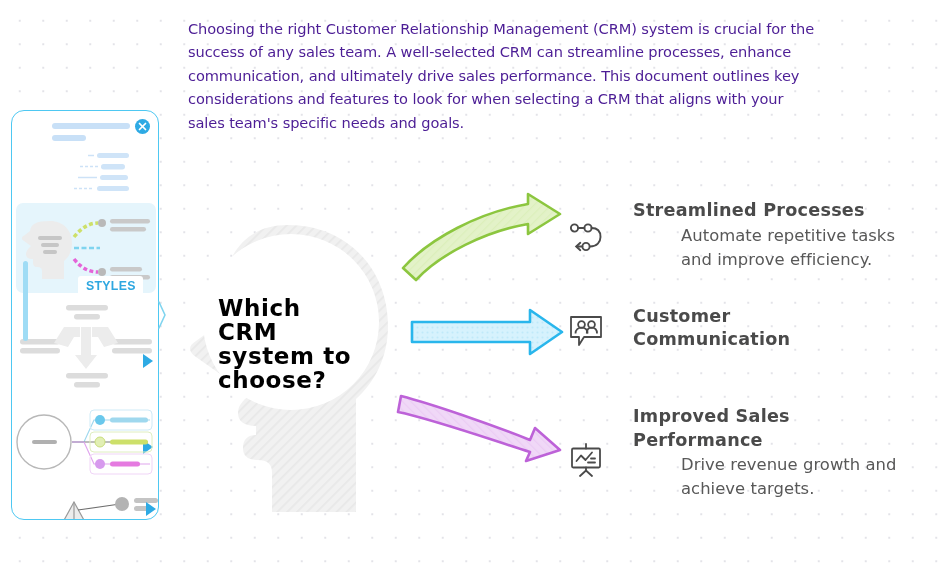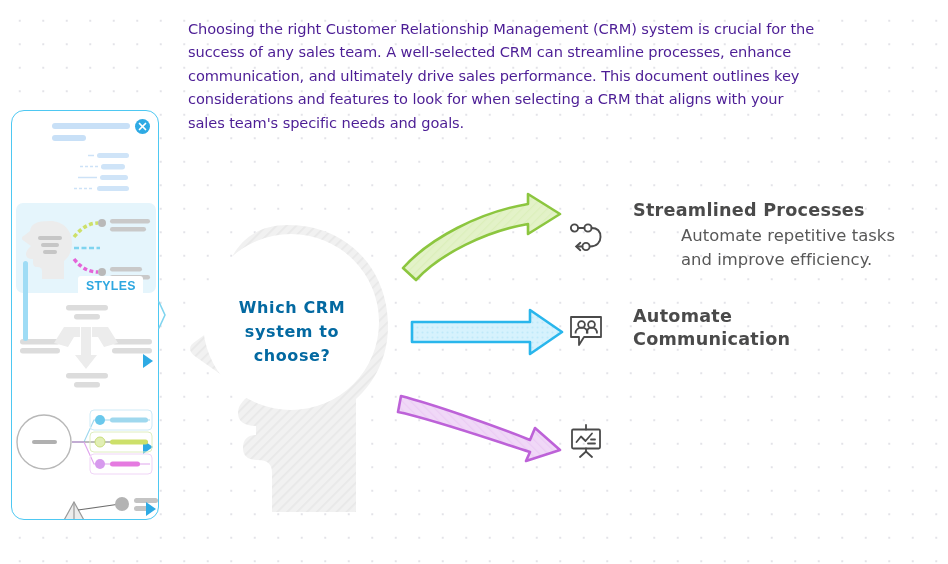--- a/index.html
+++ b/index.html
@@ -40,26 +40,26 @@
     width: 270px;
     height: 300px;
   }
   #head-graphic svg { display: block; width: 100%; height: 100%; }
 
   #head-question {
     position: absolute;
     left: 218px;
     top: 296px;
     width: 148px;
-    text-align: center;
+    text-align: left;
     font-family: "DejaVu Sans", sans-serif;
     font-weight: bold;
-    font-size: 16px;
+    font-size: 23px;
     line-height: 24px;
-    color: #0369a1;
+    color: #000000;
     letter-spacing: 0.6px;
     white-space: pre-line;
   }
 
   
   .arrow-layer {
     position: absolute;
     left: 0; top: 0;
     width: 948px; height: 564px;
     pointer-events: none;
@@ -311,36 +311,42 @@
   <div class="benefit-icon">
     <svg width="34" height="32" viewBox="0 0 34 32" xmlns="http://www.w3.org/2000/svg" fill="none" stroke="#4a4a4a" stroke-width="1.8" stroke-linejoin="round">
       <path d="M 2 2 L 32 2 L 32 22 L 15 22 L 10 30 L 10 22 L 2 22 Z"></path>
       <circle cx="12.5" cy="9.5" r="3.4"></circle>
       <path d="M 6.5 18.5 C 6.5 14.6 9.2 12.7 12.5 12.7 C 15.8 12.7 18.5 14.6 18.5 18.5"></path>
       <circle cx="22.5" cy="9.5" r="3.4"></circle>
       <path d="M 17.8 18.5 C 17.8 14.6 19.3 12.7 22.5 12.7 C 25.8 12.7 28 14.6 28 18.5"></path>
     </svg>
   </div>
   <div class="benefit-text">
-    <div class="benefit-title">Automate
+    <div class="benefit-title">Customer
 Communication</div>
   </div>
 </div>
 
 <div class="benefit" id="benefit-2">
   <div class="benefit-icon">
     <svg width="34" height="34" viewBox="0 0 34 34" xmlns="http://www.w3.org/2000/svg" fill="none" stroke="#4a4a4a" stroke-width="1.8" stroke-linecap="round" stroke-linejoin="round">
       <line x1="17" y1="1" x2="17" y2="5.5"></line>
       <rect x="3" y="5.5" width="28" height="19" rx="1.2"></rect>
       <polyline points="7.5,18 12,12.5 16.5,17 23,9.5"></polyline>
       <line x1="19" y1="19.5" x2="26" y2="19.5"></line>
       <line x1="22" y1="15.5" x2="26" y2="15.5"></line>
       <line x1="17" y1="24.5" x2="17" y2="28"></line>
       <polyline points="11,33 17,27.5 23,33"></polyline>
     </svg>
+  </div>
+  <div class="benefit-text">
+    <div class="benefit-title">Improved Sales
+Performance</div>
+    <div class="benefit-desc">Drive revenue growth and
+achieve targets.</div>
   </div>
 </div>
 
 <div id="template-sidebar">
 
   <div class="thumb thumb-0">
     <svg width="148" height="96" viewBox="0 0 148 96" xmlns="http://www.w3.org/2000/svg">
       <g fill="#d6e7f8">
         <rect x="48" y="2" width="28" height="5" rx="2.5"></rect>
       </g>

